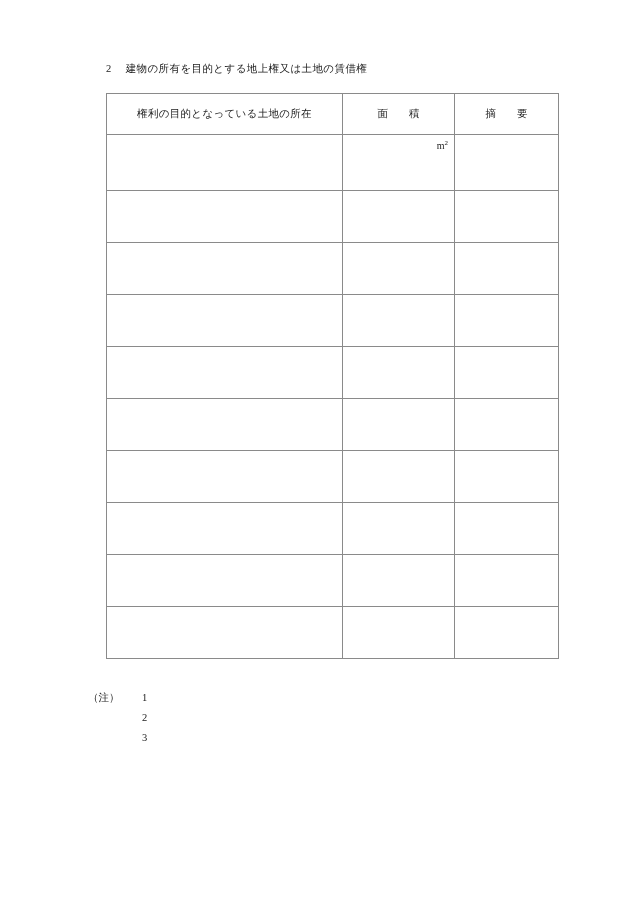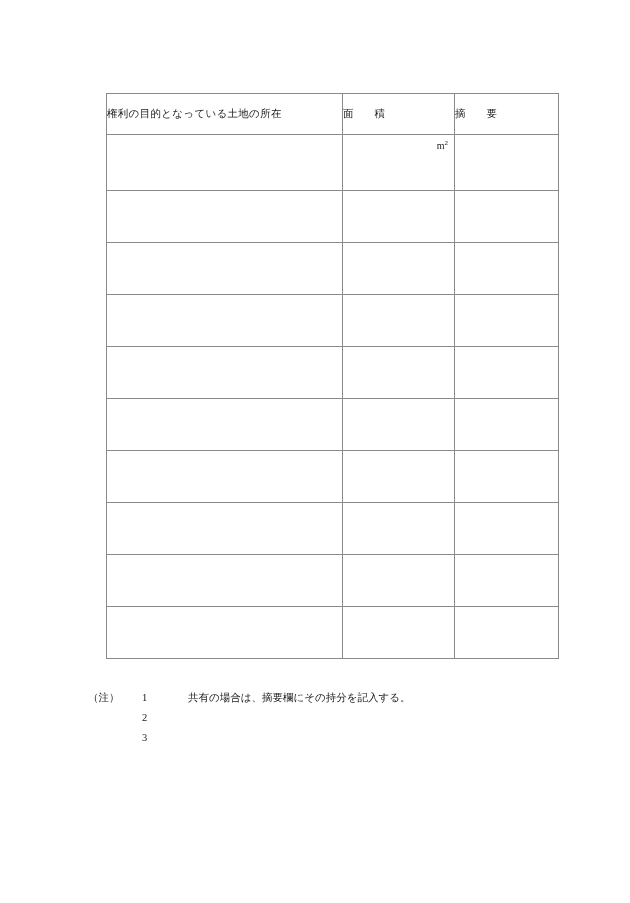--- a/index.html
+++ b/index.html
@@ -48,21 +48,21 @@
     font-weight: normal;
     font-size: 10.5px;
     vertical-align: middle;
   }
   .col-loc { width: 236px; }
   .col-area { width: 112px; }
   .col-note { width: 104px; }
 
   thead td {
     height: 40px;
-    text-align: left;
+    text-align: center;
   }
   .hdr-loc {
     letter-spacing: 0.3px;
   }
   tbody td {
     height: 51px;
   }
   tbody tr:first-child td {
     height: 55px;
   }
@@ -103,20 +103,23 @@
   }
   .notes .note-row.indented .label {
     visibility: hidden;
   }
 </style>
 </head>
 <body>
 
 <div class="page">
 
+  <div class="section-heading">
+    <span class="num">2</span><span>建物の所有を目的とする地上権又は土地の賃借権</span>
+  </div>
 
   <table class="main-table">
     <colgroup>
       <col class="col-loc">
       <col class="col-area">
       <col class="col-note">
     </colgroup>
     <thead>
       <tr>
         <td class="hdr-loc">権利の目的となっている土地の所在</td>
@@ -177,21 +180,20 @@
         <td></td>
         <td></td>
       </tr>
     </tbody>
   </table>
 
   <div class="notes">
     <div class="note-row">
       <span class="label">（注）</span>
       <span class="idx">1</span>
-      <span class="txt">共有の場合は、摘要欄にその持分を記入する。</span>
     </div>
     <div class="note-row indented">
       <span class="label">（注）</span>
       <span class="idx">2</span>
     </div>
     <div class="note-row indented">
       <span class="label">（注）</span>
       <span class="idx">3</span>
     </div>
   </div>

